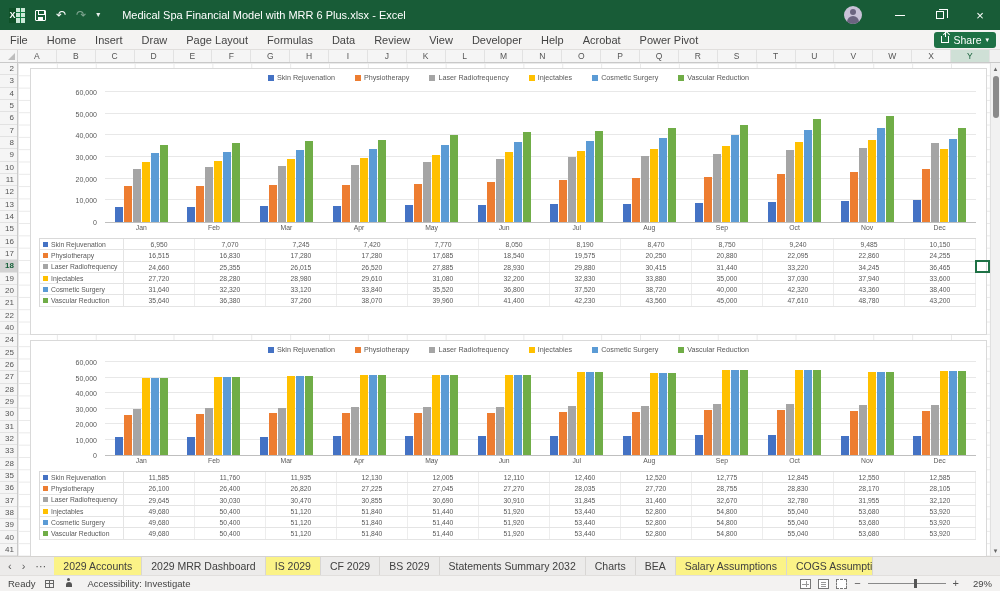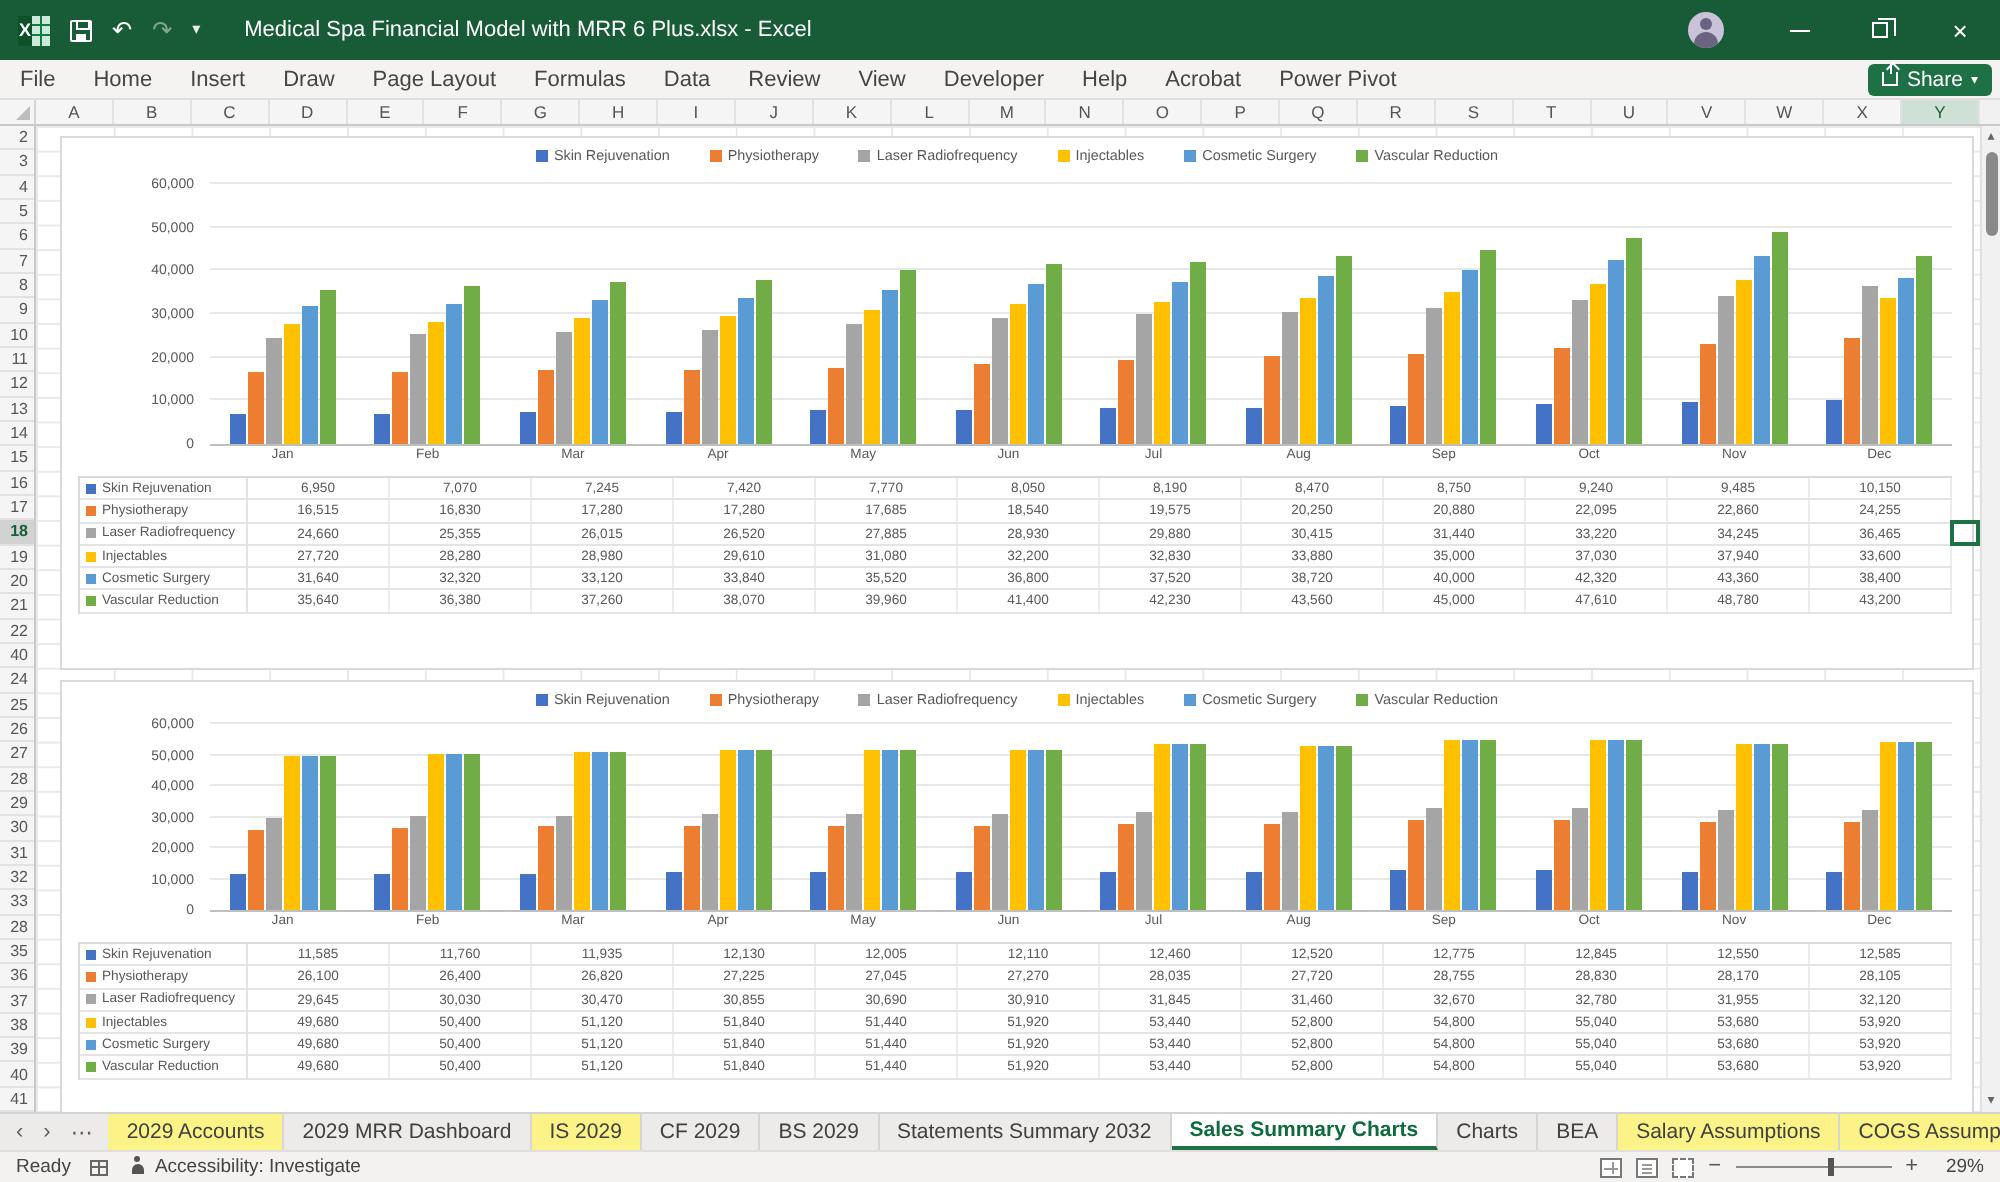--- a/index.html
+++ b/index.html
@@ -97,21 +97,21 @@
   .sheet-tab { display:flex; align-items:center; padding:0 9px; border-right:1px solid #D8D6D4; white-space:nowrap; cursor:default; }
   .sheet-tab.hl { background:#FBF387; }
   .sheet-tab.active { background:#FFF; color:#0F6B3E; font-weight:bold; border-bottom:2px solid #1E7145; }
   .sheet-tab.trunc { max-width:86px; overflow:hidden; }
 
   
   .statusbar { height:16px; background:#F3F2F1; border-top:1px solid #E1DFDD; display:flex; align-items:center; padding:0 8px; font-size:9.5px; color:#444; gap:10px; }
   .macro-ic { width:9px; height:8px; border:1px solid #666; position:relative; }
   .macro-ic:before { content:""; position:absolute; left:0; top:2.5px; width:7px; height:1px; background:#666; }
   .macro-ic:after { content:""; position:absolute; left:3px; top:0; width:1px; height:6px; background:#666; }
-  .acc-chip { display:flex; align-items:flex-start; gap:4px; }
+  .acc-chip { display:flex; align-items:flex-start; gap:14px; }
   .acc-ic { width:9px; height:9px; position:relative; }
   .acc-ic:before { content:""; position:absolute; top:0; left:3px; width:3px; height:3px; border-radius:50%; background:#555; }
   .acc-ic:after { content:""; position:absolute; top:4px; left:1.5px; width:6px; height:5px; border-radius:3px 3px 0 0; background:#555; }
   .sb-right { margin-left:auto; display:flex; align-items:center; gap:7px; }
   .view-ic { width:11px; height:10px; border:1px solid #777; background:#fff; position:relative; }
   .view-ic.grid:before { content:""; position:absolute; inset:1px; background:
       linear-gradient(#999 0 0) 0 3px/9px 1px no-repeat, linear-gradient(#999 0 0) 4px 0/1px 8px no-repeat; }
   .view-ic.layout:before { content:""; position:absolute; left:2px; right:2px; top:2px; height:1px; background:#999; box-shadow:0 2px 0 #999, 0 4px 0 #999; }
   .view-ic.break { border-style:dashed; }
   .zoom-track { width:78px; height:1px; background:#8A8A8A; position:relative; }
@@ -808,21 +808,20 @@
       <span>›</span>
       <span>⋯</span>
     </div>
     <div id="tabs">
         <div class="sheet-tab hl">2029 Accounts</div>
         <div class="sheet-tab">2029 MRR Dashboard</div>
         <div class="sheet-tab hl">IS 2029</div>
         <div class="sheet-tab">CF 2029</div>
         <div class="sheet-tab">BS 2029</div>
         <div class="sheet-tab">Statements Summary 2032</div>
-        <div class="sheet-tab active">Sales Summary Charts</div>
         <div class="sheet-tab">Charts</div>
         <div class="sheet-tab">BEA</div>
         <div class="sheet-tab hl">Salary Assumptions</div>
         <div class="sheet-tab hl trunc">COGS Assumptio</div>
       </div>
 
   </div>
 
   <div class="statusbar">
     <span>Ready</span>

